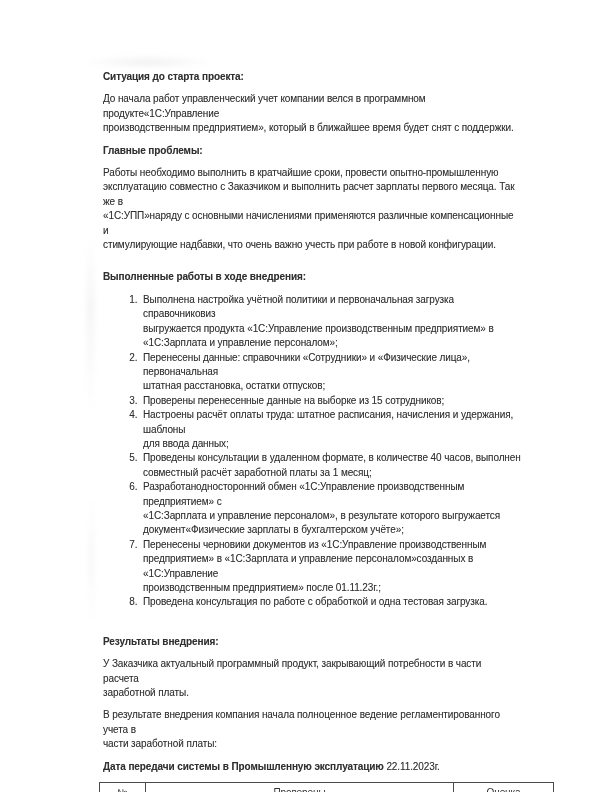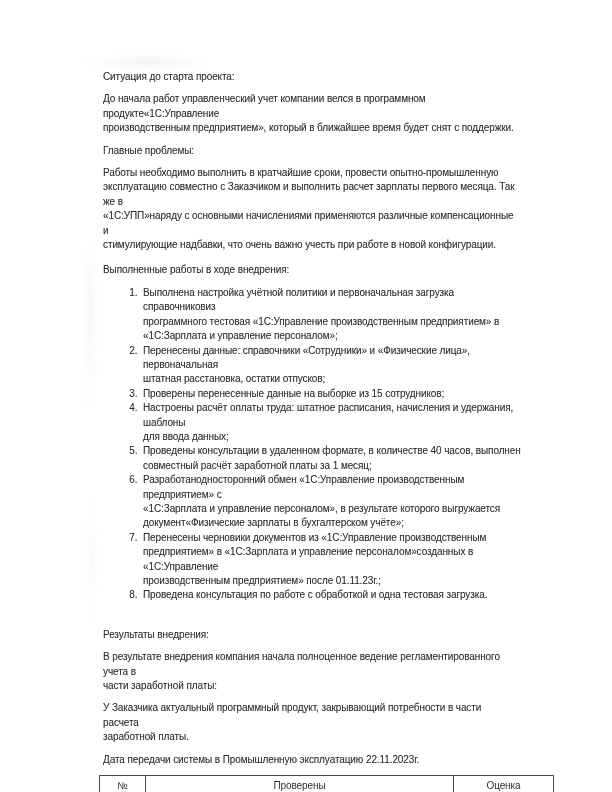--- a/index.html
+++ b/index.html
@@ -13,36 +13,36 @@
     color:#303030;
     position:relative;
     overflow:hidden;
     text-shadow:0 0 0.5px rgba(60,60,60,0.35);
   }
   .content {
     position:absolute;
     left:103px; top:70px;
     width:424px;
   }
-  .h { font-weight:400; margin:0 0 8px 0; }
+  .h { font-weight:700; margin:0 0 8px 0; }
   .p { margin:0 12px 8px 0; white-space:pre-line; }
-  .mt-lg { margin-top:11px; }
+  .mt-lg { margin-top:18px; }
   .mt-md { margin-top:25px; }
   .mt-xl { margin-top:20px; }
   ol.works {
     margin:0 0 0 0;
     padding-left:37px;
     list-style-type:decimal;
   }
   ol.works li {
     padding-left:3px;
     white-space:pre-line;
   }
   .label-line { margin:0 0 8px 0; }
-  .label-line .b { font-weight:400; }
+  .label-line .b { font-weight:700; }
   table.score-table {
     border-collapse:collapse;
     table-layout:fixed;
     width:454px;
     margin:4px 0 0 -4px;
     text-shadow:none;
   }
   table.score-table th, table.score-table td {
     border:1px solid #4a4a4a;
     font-size:10px;
@@ -90,43 +90,43 @@
 
   <p class="h">Главные проблемы:</p>
   <p class="p">Работы необходимо выполнить в кратчайшие сроки, провести опытно-промышленную
 эксплуатацию совместно с Заказчиком и выполнить расчет зарплаты первого месяца. Так же в
 «1С:УПП»наряду с основными начислениями применяются различные компенсационные и
 стимулирующие надбавки, что очень важно учесть при работе в новой конфигурации.</p>
 
   <p class="h mt-lg">Выполненные работы в ходе внедрения:</p>
   <ol class="works">
     <li>Выполнена настройка учётной политики и первоначальная загрузка справочниковиз
-программного тестовая «1С:Управление производственным предприятием» в
+выгружается продукта «1С:Управление производственным предприятием» в
 «1С:Зарплата и управление персоналом»;</li>
     <li>Перенесены данные: справочники «Сотрудники» и «Физические лица», первоначальная
 штатная расстановка, остатки отпусков;</li>
     <li>Проверены перенесенные данные на выборке из 15 сотрудников;</li>
     <li>Настроены расчёт оплаты труда: штатное расписания, начисления и удержания, шаблоны
 для ввода данных;</li>
     <li>Проведены консультации в удаленном формате, в количестве 40 часов, выполнен
 совместный расчёт заработной платы за 1 месяц;</li>
     <li>Разработанодносторонний обмен «1С:Управление производственным предприятием» с
 «1С:Зарплата и управление персоналом», в результате которого выгружается
 документ«Физические зарплаты в бухгалтерском учёте»;</li>
     <li>Перенесены черновики документов из «1С:Управление производственным
 предприятием» в «1С:Зарплата и управление персоналом»созданных в «1С:Управление
 производственным предприятием» после 01.11.23г.;</li>
     <li>Проведена консультация по работе с обработкой и одна тестовая загрузка.</li>
   </ol>
 
   <p class="h mt-md">Результаты внедрения:</p>
+  <p class="p">У Заказчика актуальный программный продукт, закрывающий потребности в части расчета
+заработной платы.</p>
   <p class="p">В результате внедрения компания начала полноценное ведение регламентированного учета в
 части заработной платы:</p>
-  <p class="p">У Заказчика актуальный программный продукт, закрывающий потребности в части расчета
-заработной платы.</p>
 
   <p class="label-line mt-xl"><span class="b">Дата передачи системы в Промышленную эксплуатацию</span> <span>22.11.2023г.</span></p>
 
 
   <table class="score-table">
     <colgroup>
       <col style="width:46px">
       <col style="width:308px">
       <col style="width:100px">
     </colgroup>

